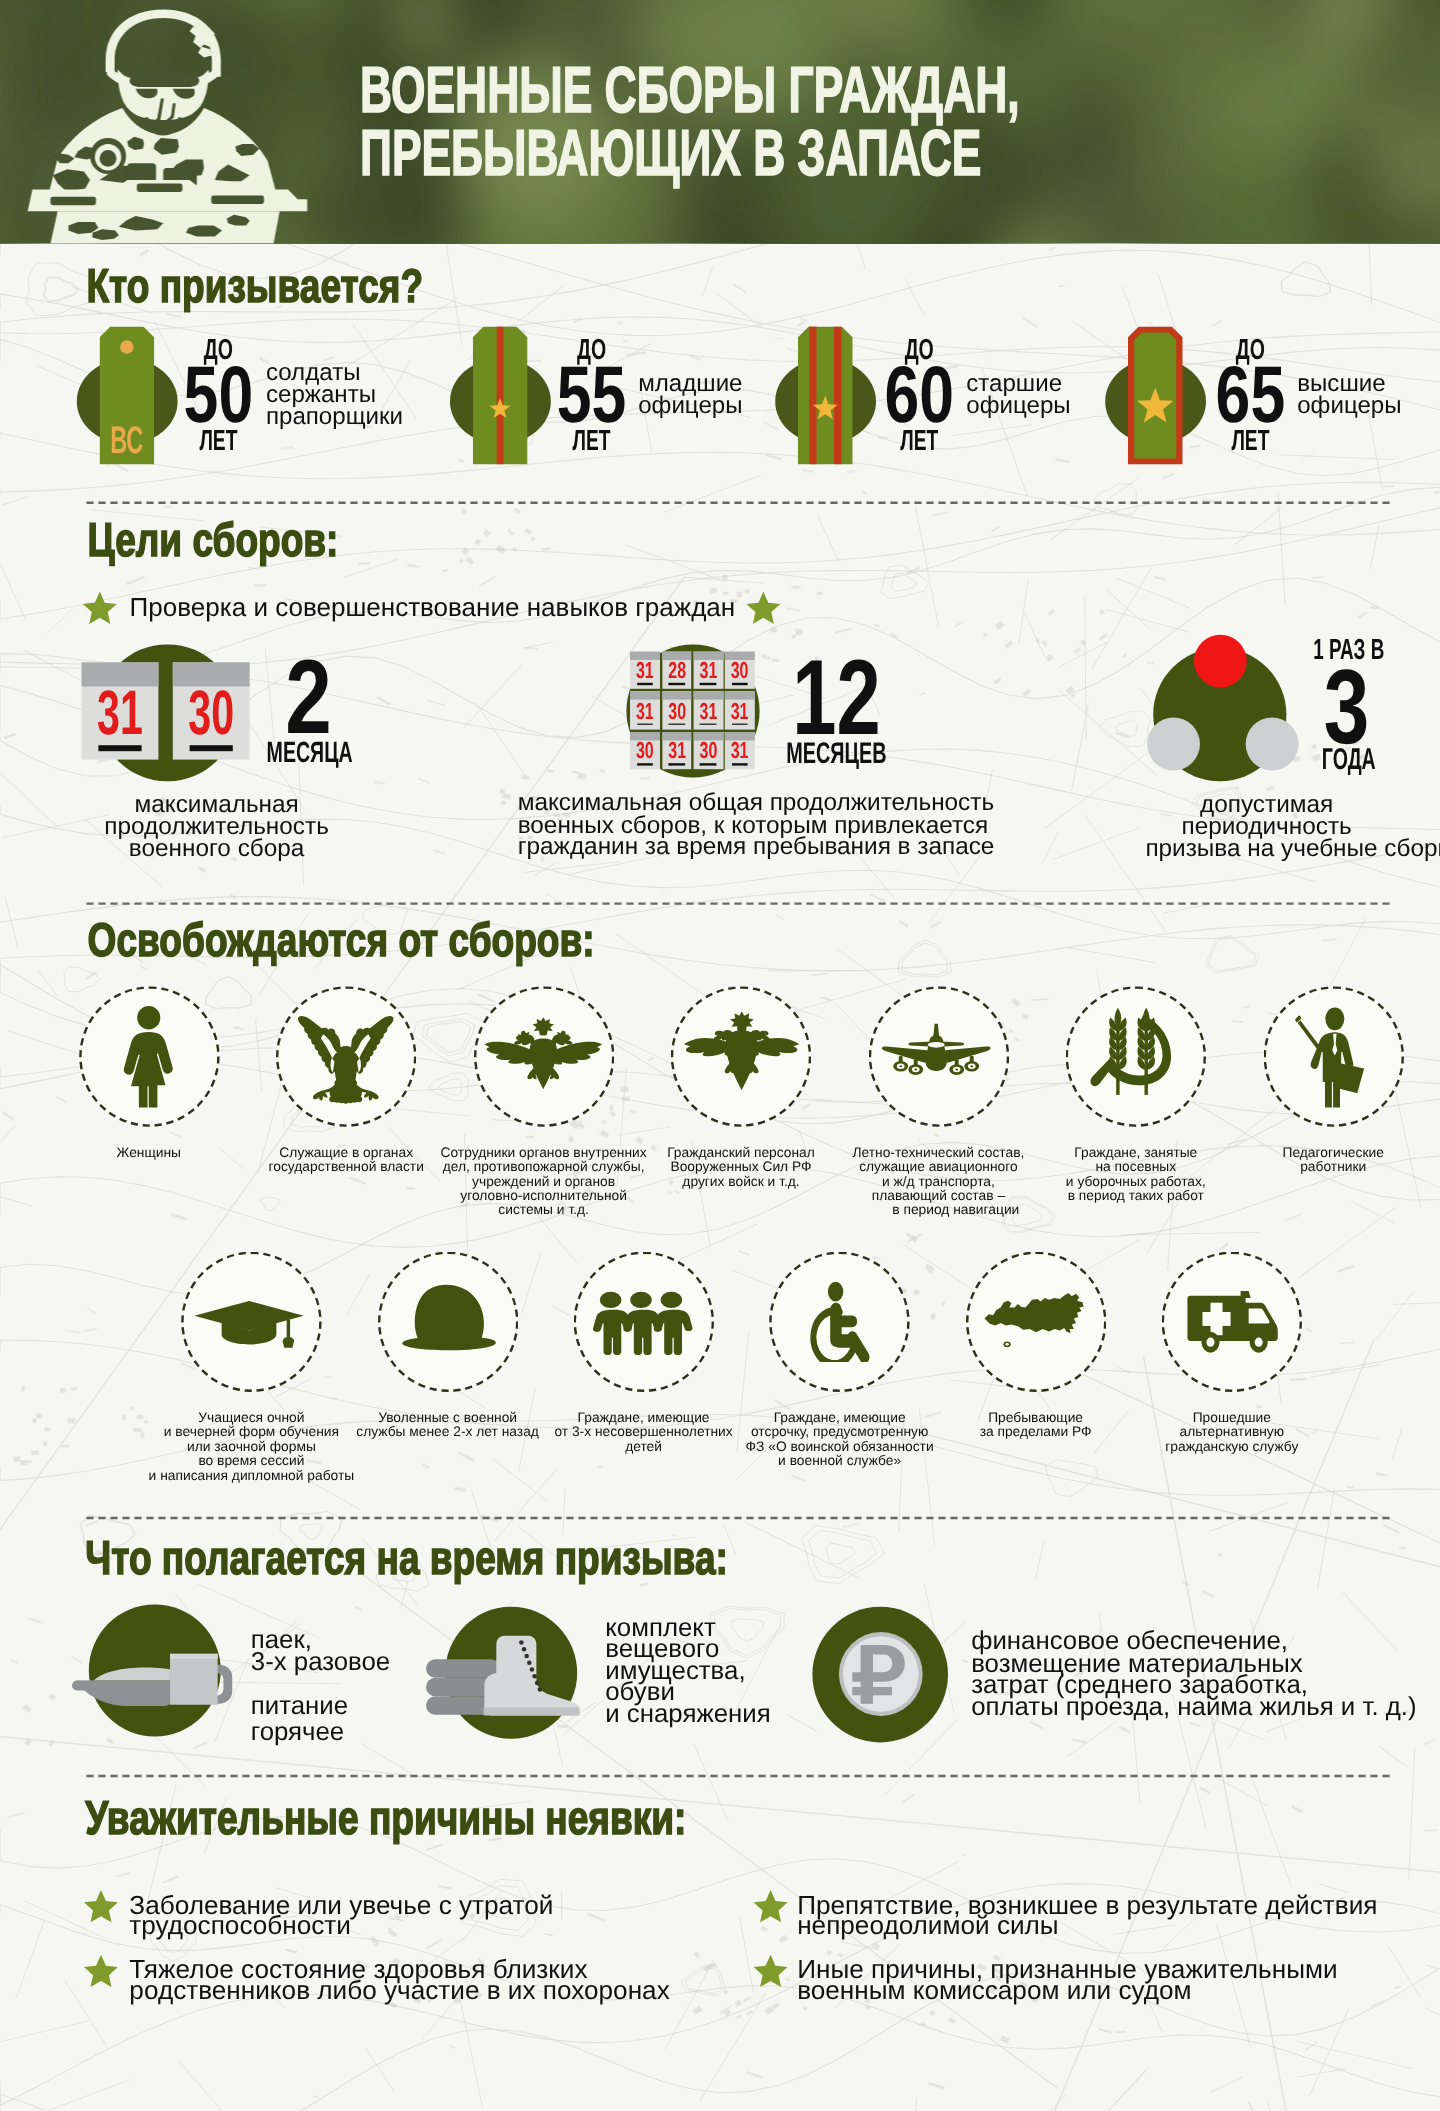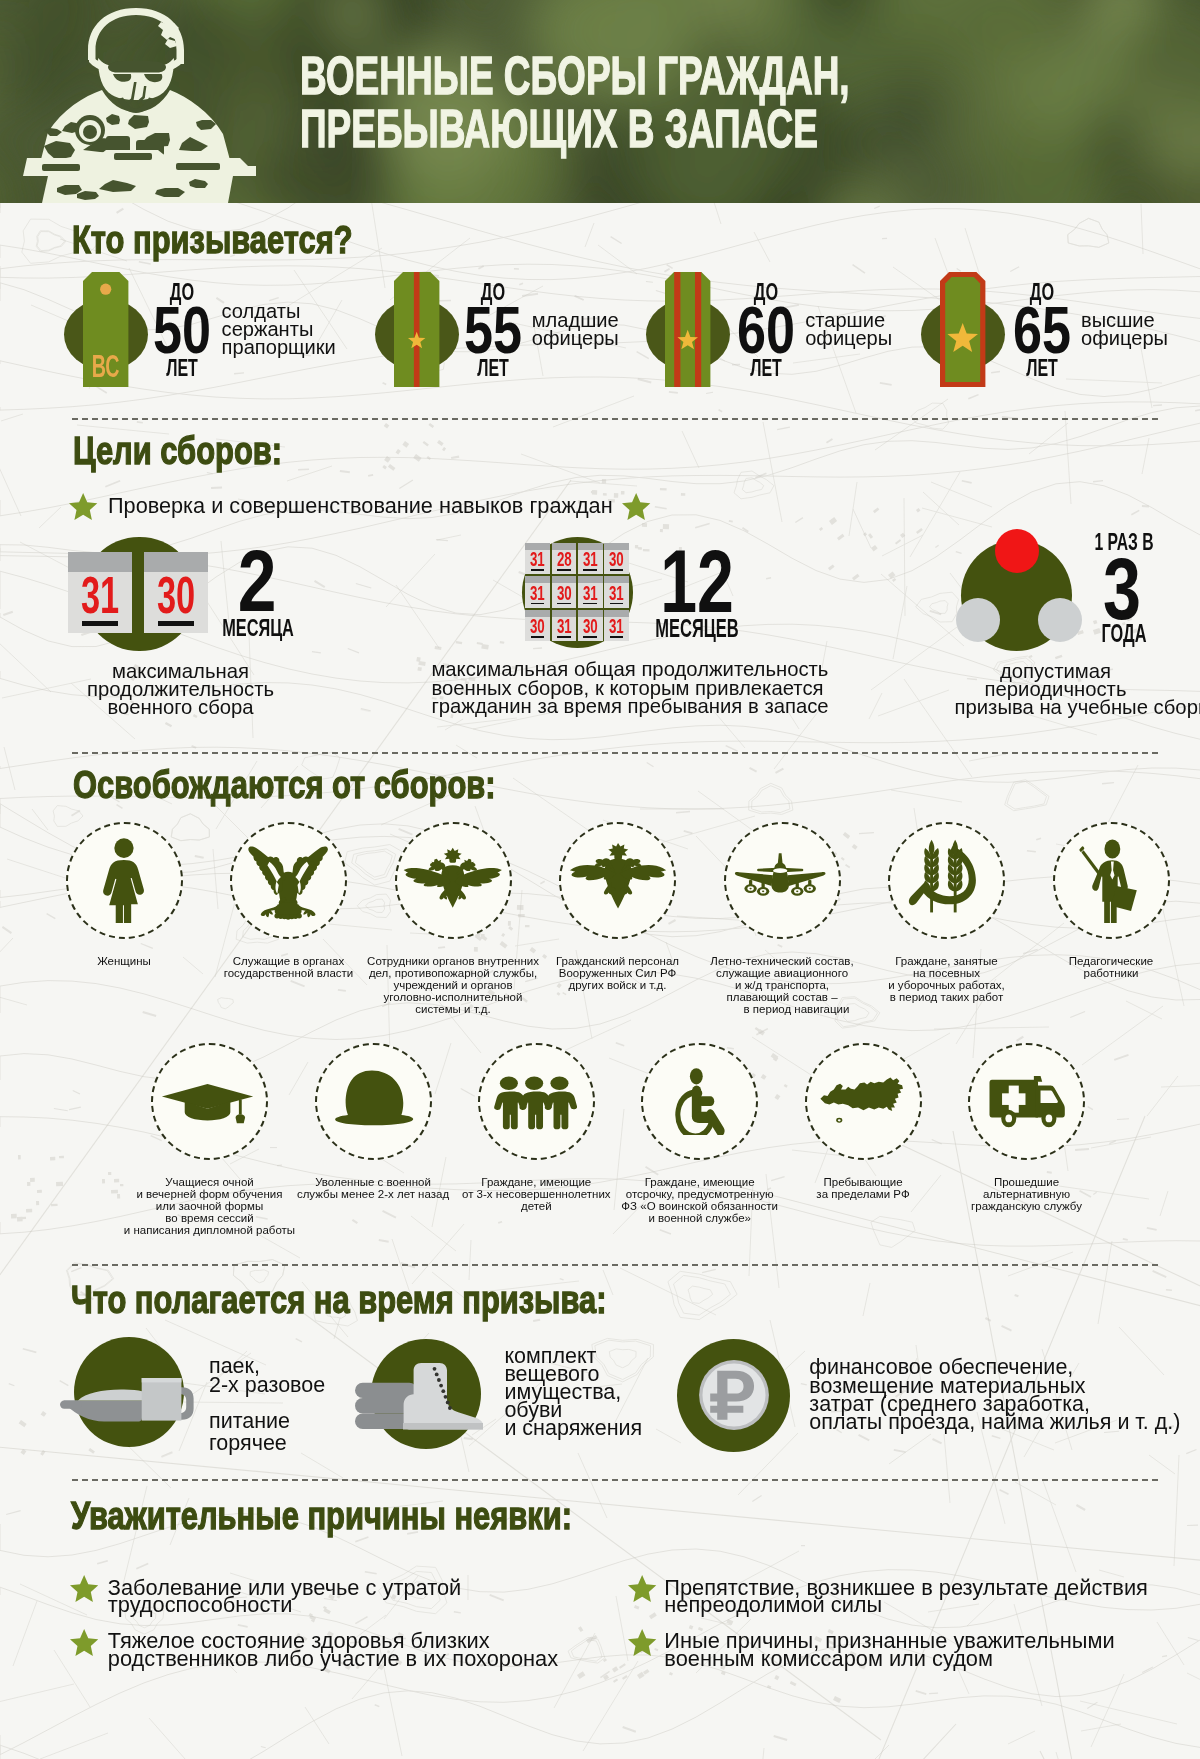--- a/index.html
+++ b/index.html
@@ -1458,21 +1458,21 @@
         <div class="oc" style="left:58px;top:1337.2px;width:110px;height:110px"></div>
         <div class="t" style="left:44.3px;top:1377.5px"><svg width="133.6" height="44" viewBox="0 0 133.6 44" fill="#44520f" style="">
             <path d="M3.6 22.6 H82 V40 C82 42.4 80.4 43.6 77 43.6 H44 C30 43.6 16 37 7 27.6 C4.4 25 3.6 23.8 3.6 22.6 Z" fill="#8e9193"></path>
             <rect x="0" y="22.4" width="22" height="8.4" rx="4.2" fill="#8e9193"></rect>
             <path d="M18 22.4 C26 14.6 44 11.2 64 11.6 C72 11.8 78 12.4 82 13.2 V22.4 Z" fill="#cdd0d1"></path>
             <path d="M118 9.3 h4 c7.4 0 11.6 4.4 11.6 11 v10.5 c0 6.6-4.2 11-11.6 11 h-4 v-6.9 h2.6 c3.6 0 5.6-2.4 5.6-6 v-6.7 c0-3.6-2-6-5.6-6 h-2.6 z" fill="#8e9193"></path>
             <rect x="81.7" y="0" width="39.7" height="42.6" fill="#c4c7c8"></rect>
             <rect x="81.7" y="0" width="39.7" height="4.4" fill="#d5d8d9"></rect>
           </svg></div>
         <div class="t " style="left:193px;top:1356.40px;font-size:21.5px;line-height:21.5px;">паек,</div>
-<div class="t " style="left:193px;top:1374.50px;font-size:21.5px;line-height:21.5px;">2-х разовое</div>
+<div class="t " style="left:193px;top:1374.50px;font-size:21.5px;line-height:21.5px;">3-х разовое</div>
 <div class="t " style="left:193px;top:1392.60px;font-size:21.5px;line-height:21.5px;margin-top:40px;">горячее</div>
 <div class="t " style="left:193px;top:1410.70px;font-size:21.5px;line-height:21.5px;">питание</div>
 </div>
 <div class="t" style="left:0;top:0">
         <div class="oc" style="left:354.7px;top:1338.7px;width:110px;height:110px"></div>
         <div class="t" style="left:338.8px;top:1363.4px"><svg width="128.6" height="66.6" viewBox="0 0 128.6 66.6" fill="#44520f" style="">
             <g fill="#8b8e90">
               <rect x="0" y="19.7" width="62" height="15.4" rx="7.7"></rect>
               <rect x="0" y="35.1" width="62" height="15.4" rx="7.7"></rect>
               <rect x="0" y="50.5" width="62" height="15.4" rx="7.7"></rect>

